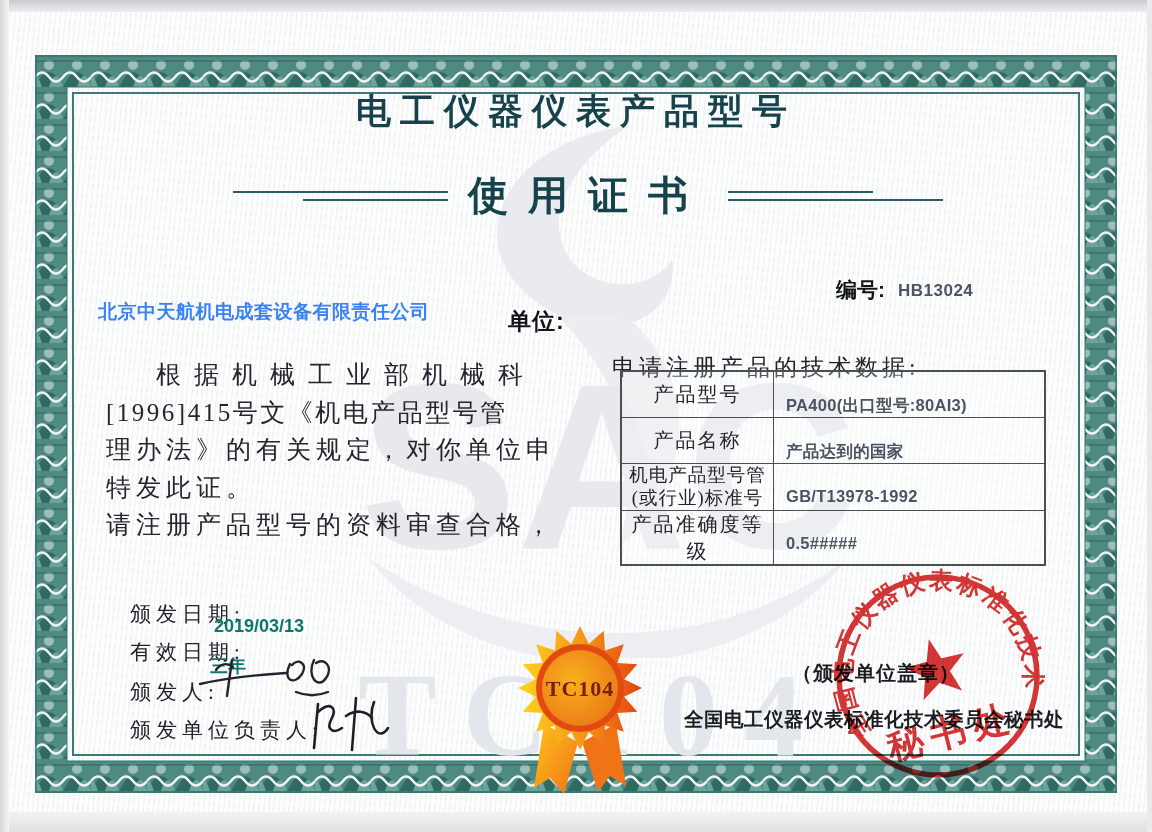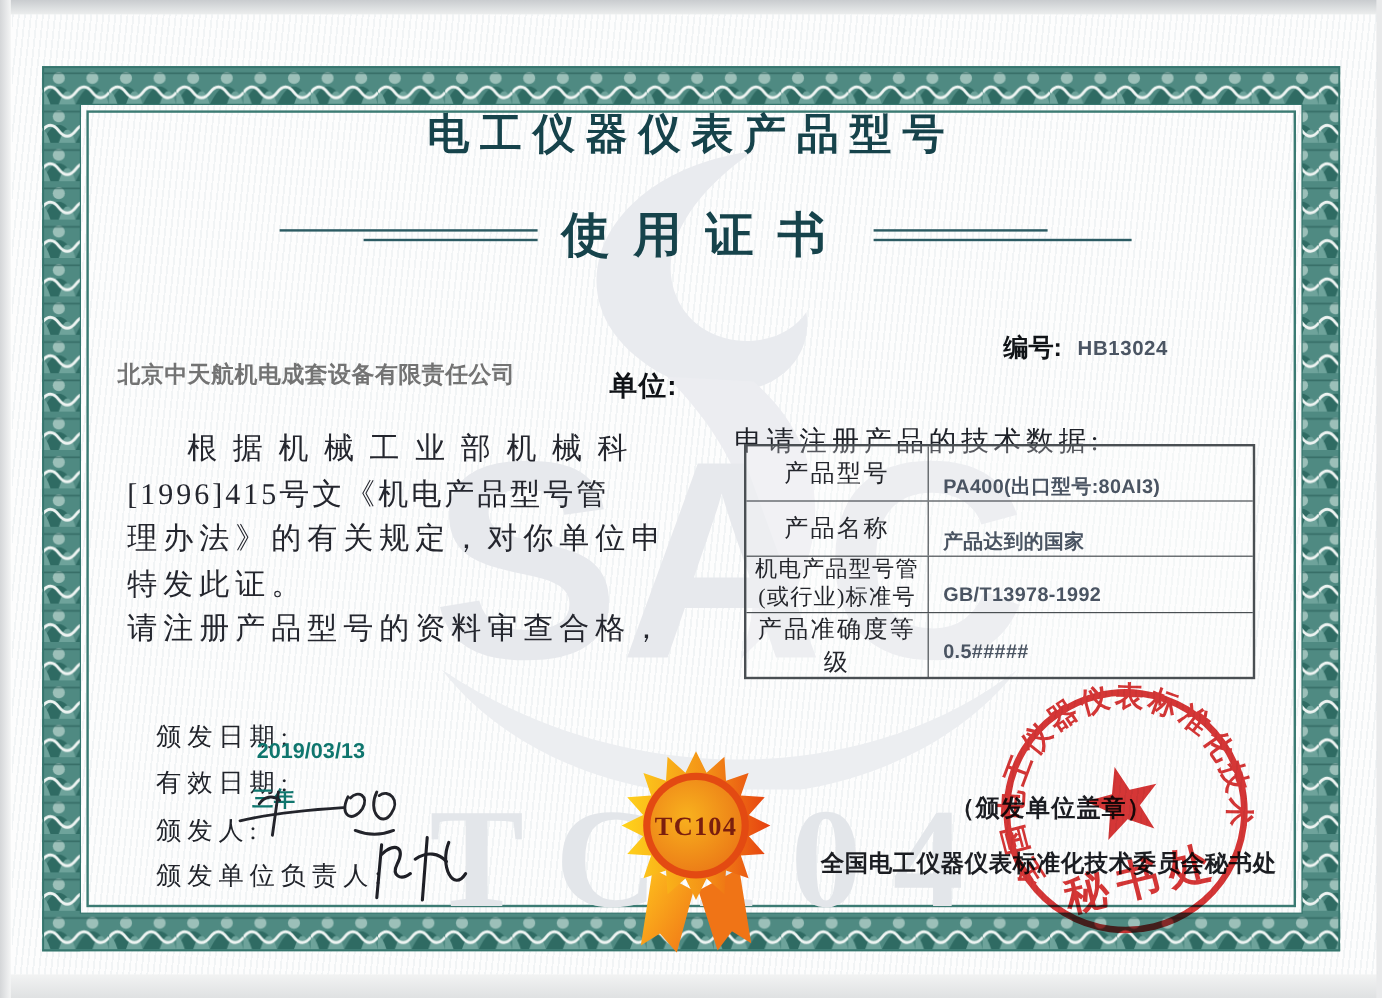--- a/index.html
+++ b/index.html
@@ -39,21 +39,21 @@
   .flank.right { align-items:flex-start; }
   .ln-long { width:215px; } .ln-short { width:145px; }
   .title2 { font-weight:bold; font-size:40px; letter-spacing:20px; color:#16434b; }
   
   .serial-label { position:absolute; left:836px; top:276px; font-family:"Liberation Sans",sans-serif;
                   font-weight:bold; font-size:21px; color:#111418; z-index:3; }
   .serial-value { position:absolute; left:898px; top:281px; font-family:"Liberation Sans",sans-serif;
                   font-weight:bold; font-size:17px; letter-spacing:.5px; color:#4b5563; z-index:3; }
   
   .company { position:absolute; left:98px; top:299px; font-family:"Liberation Sans",sans-serif;
-             font-weight:bold; font-size:19px; letter-spacing:.5px; color:#737373; z-index:3; }
+             font-weight:bold; font-size:19px; letter-spacing:.5px; color:#3b82f6; z-index:3; }
   .unit-label { position:absolute; left:508px; top:306px; font-family:Liberation Sans, sans-serif;
                 font-weight:bold; font-size:23px; letter-spacing:1px; color:#101317; z-index:3; }
   
   .body-par { position:absolute; left:106px; top:356px; width:474px; z-index:3; color:#24262e; }
   .body-par .bl { font-size:25px; line-height:37.5px; letter-spacing:5px; white-space:nowrap; }
   .body-par .bl.first { text-indent:50px; letter-spacing:13px; }
   .body-par .bl.second { letter-spacing:2.5px; }
   
   .tech-heading { position:absolute; left:612px; top:336px; font-size:23px; letter-spacing:4px;
                   color:#1e2128; z-index:3;margin-top:16px; }

